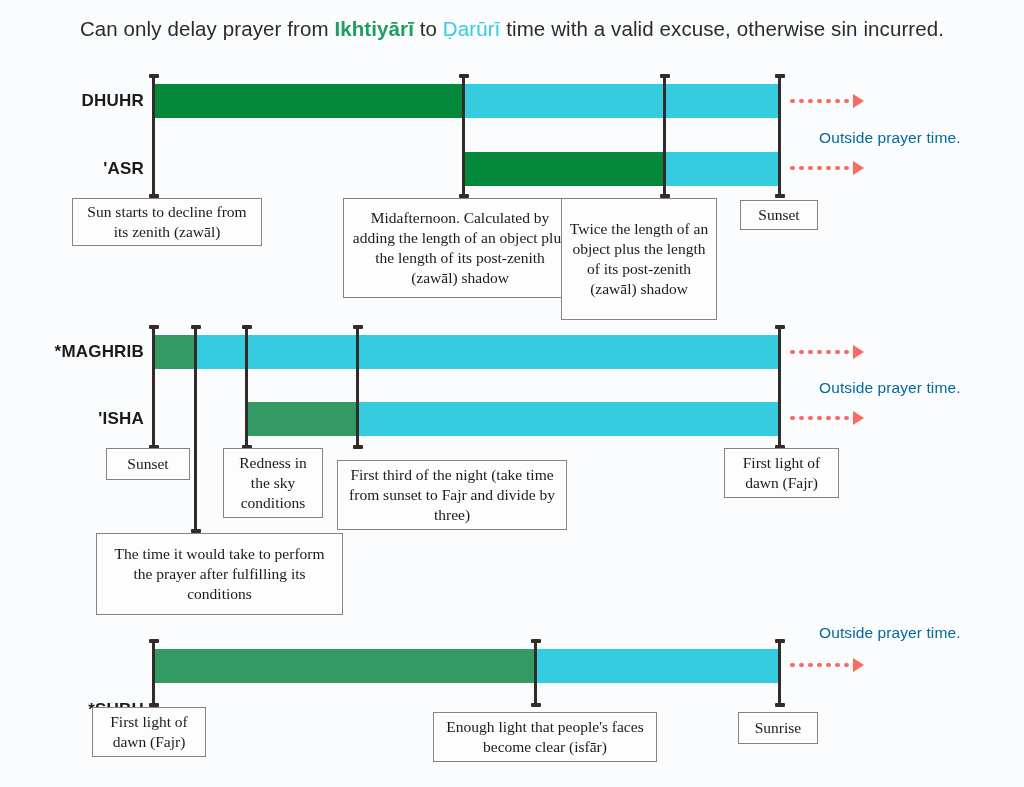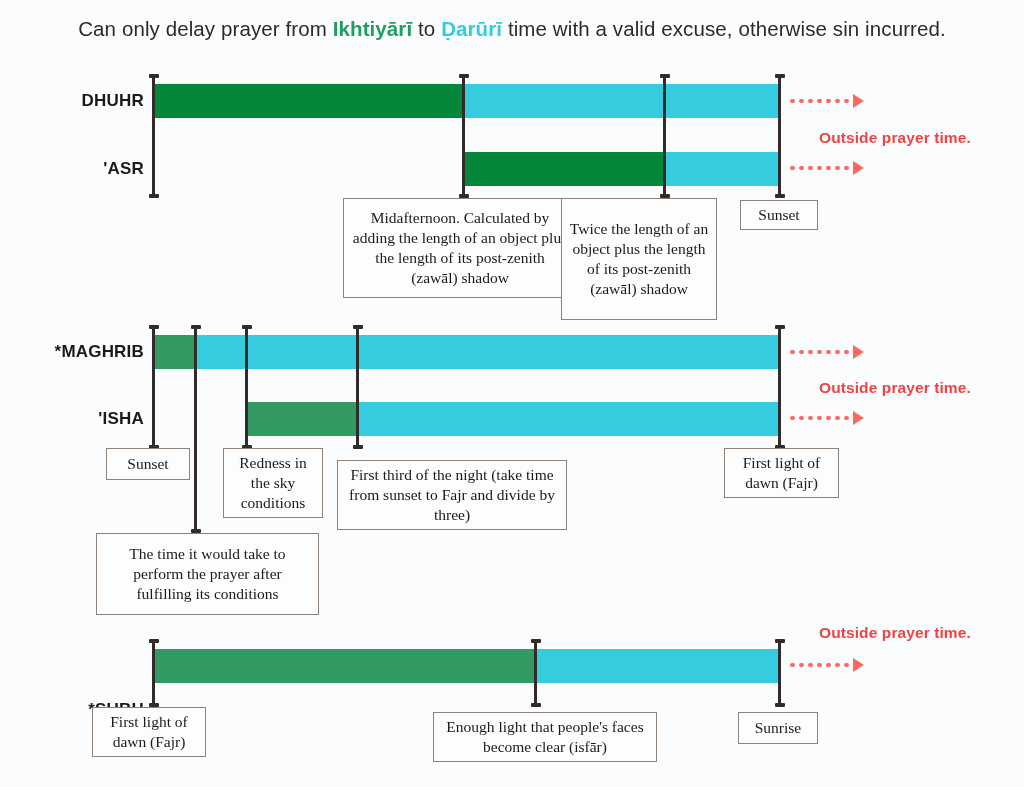--- a/index.html
+++ b/index.html
@@ -15,21 +15,21 @@
   
   .header{
     position:absolute;left:0;top:17px;width:1024px;
     text-align:center;
     font-size:20.5px;
     color:#2b2b2b;
     letter-spacing:.1px;
     white-space:nowrap;
   }
   .hl-green{color:#1f9e63;font-weight:bold;}
-  .hl-cyan{color:#35cce0;font-weight:bold;}
+  .hl-cyan{color:#35cce0;font-weight:normal;}
 
   
   .pname{
     position:absolute;
     text-align:right;
     font-size:17px;
     font-weight:bold;
     color:#1a1a1a;
     letter-spacing:.2px;
     white-space:nowrap;
@@ -80,23 +80,23 @@
   .arrow .head{
     margin-left:4px;
     width:0;height:0;
     border-left:11px solid #fa6a5f;
     border-top:7px solid transparent;
     border-bottom:7px solid transparent;
   }
 
   .outside-label{
     position:absolute;
-    color:#ef4444;
+    color:#0369a1;
     font-size:15.5px;
-    font-weight:bold;
+    font-weight:normal;
     white-space:nowrap;
     letter-spacing:.1px;
   }
 </style>
 </head>
 <body>
 
 <div class="canvas">
 
   <div class="header">
@@ -141,20 +141,21 @@
         <i></i>
         <i></i>
         <i></i>
         <i></i>
       </span>
     <span class="head"></span>
   </div>
 
   <div class="outside-label" style="left:819px;top:129px;">Outside prayer time.</div>
 
+  <div class="callout" style="left:72px;top:198px;width:190px;height:48px;">Sun starts to decline from its zenith (zawāl)</div>
 
   <div class="callout" style="left:299px;top:198px;width:234px;height:100px;margin-left:44px;">Midafternoon. Calculated by adding the length of an object plus the length of its post-zenith (zawāl) shadow</div>
 
   <div class="callout" style="left:561px;top:198px;width:156px;height:122px;">Twice the length of an object plus the length of its post-zenith (zawāl) shadow</div>
 
   <div class="callout" style="left:740px;top:200px;width:78px;height:30px;">Sunset</div>
 
   <div class="pname" style="left:0;width:144px;top:352px;">*MAGHRIB</div>
   <div class="pname" style="left:0;width:144px;top:419px;">'ISHA</div>
 
@@ -196,21 +197,21 @@
         <i></i>
         <i></i>
       </span>
     <span class="head"></span>
   </div>
 
   <div class="outside-label" style="left:819px;top:379px;">Outside prayer time.</div>
 
   <div class="callout" style="left:106px;top:448px;width:84px;height:32px;">Sunset</div>
 
-  <div class="callout" style="left:96px;top:533px;width:223px;height:82px;">The time it would take to perform the prayer after fulfilling its conditions</div>
+  <div class="callout" style="left:96px;top:533px;width:247px;height:82px;">The time it would take to perform the prayer after fulfilling its conditions</div>
 
   <div class="callout" style="left:223px;top:448px;width:100px;height:70px;">Redness in the sky conditions</div>
 
   <div class="callout" style="left:337px;top:460px;width:230px;height:70px;">First third of the night (take time from sunset to Fajr and divide by three)</div>
 
   <div class="callout" style="left:724px;top:448px;width:115px;height:50px;">First light of dawn (Fajr)</div>
 
   <div class="pname" style="left:0;width:144px;top:666px;margin-top:44px;">*SUBH</div>
 
   <div class="bar" style="left:154px;top:649px;width:626px;">

